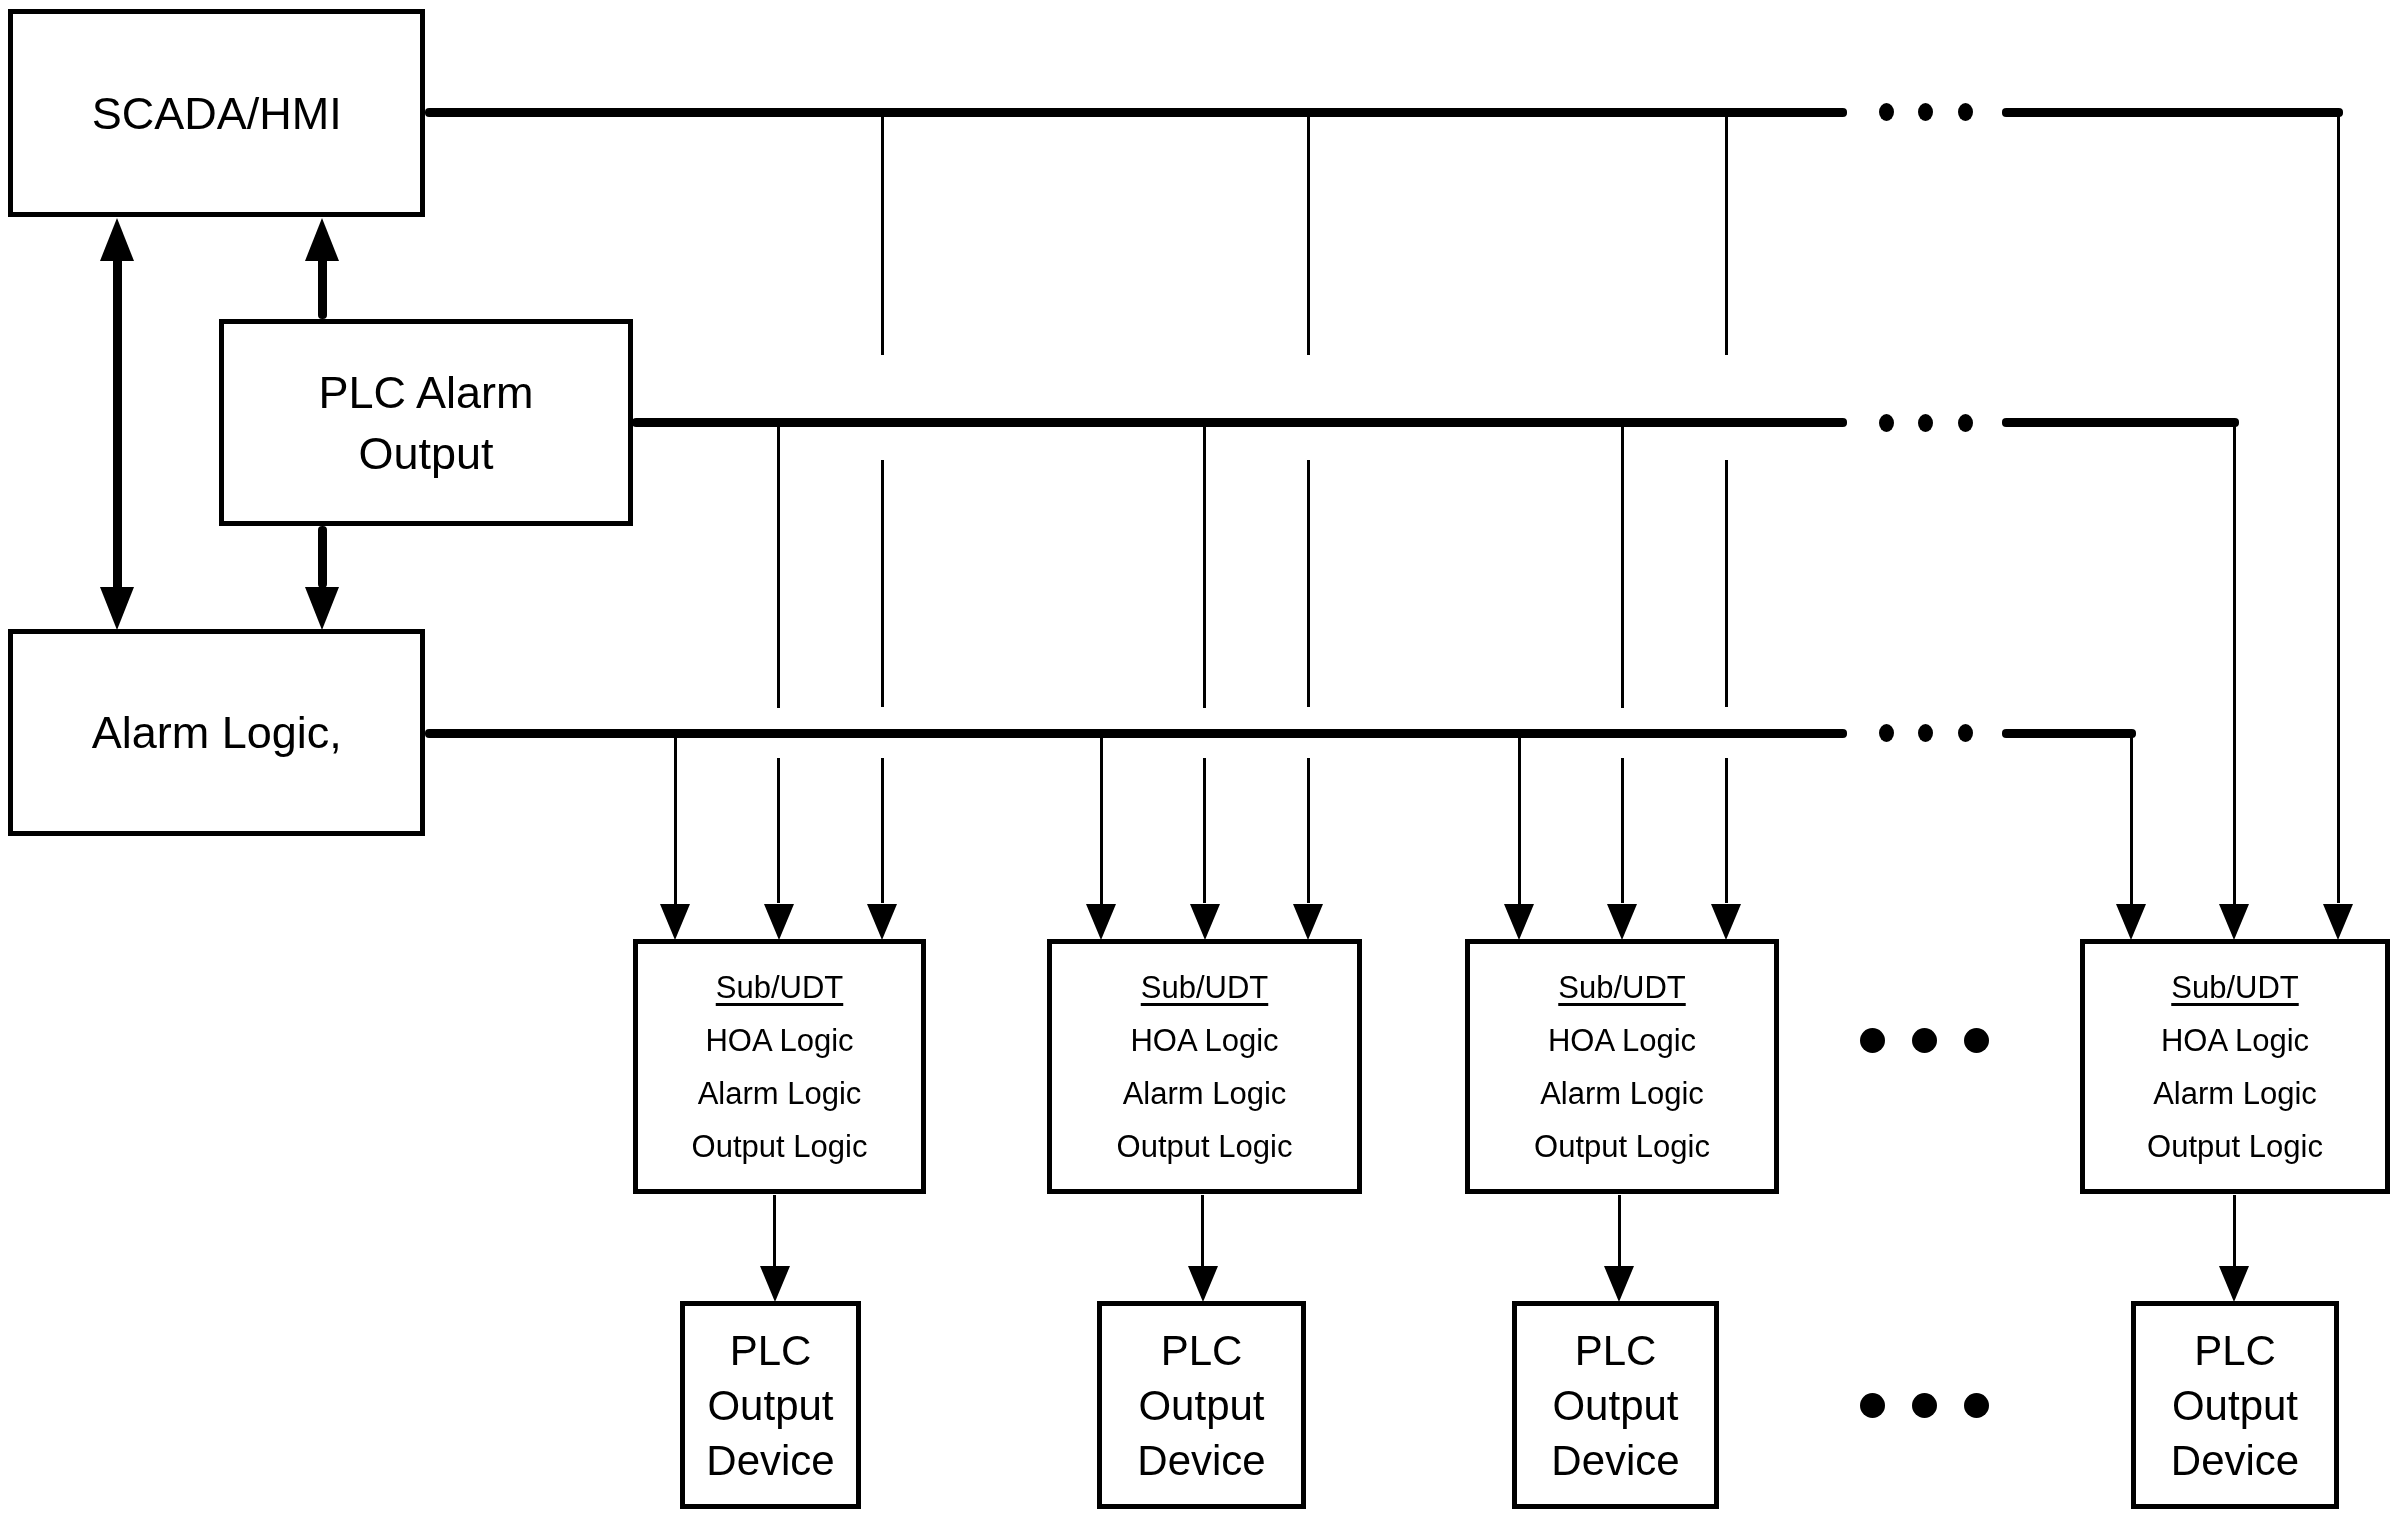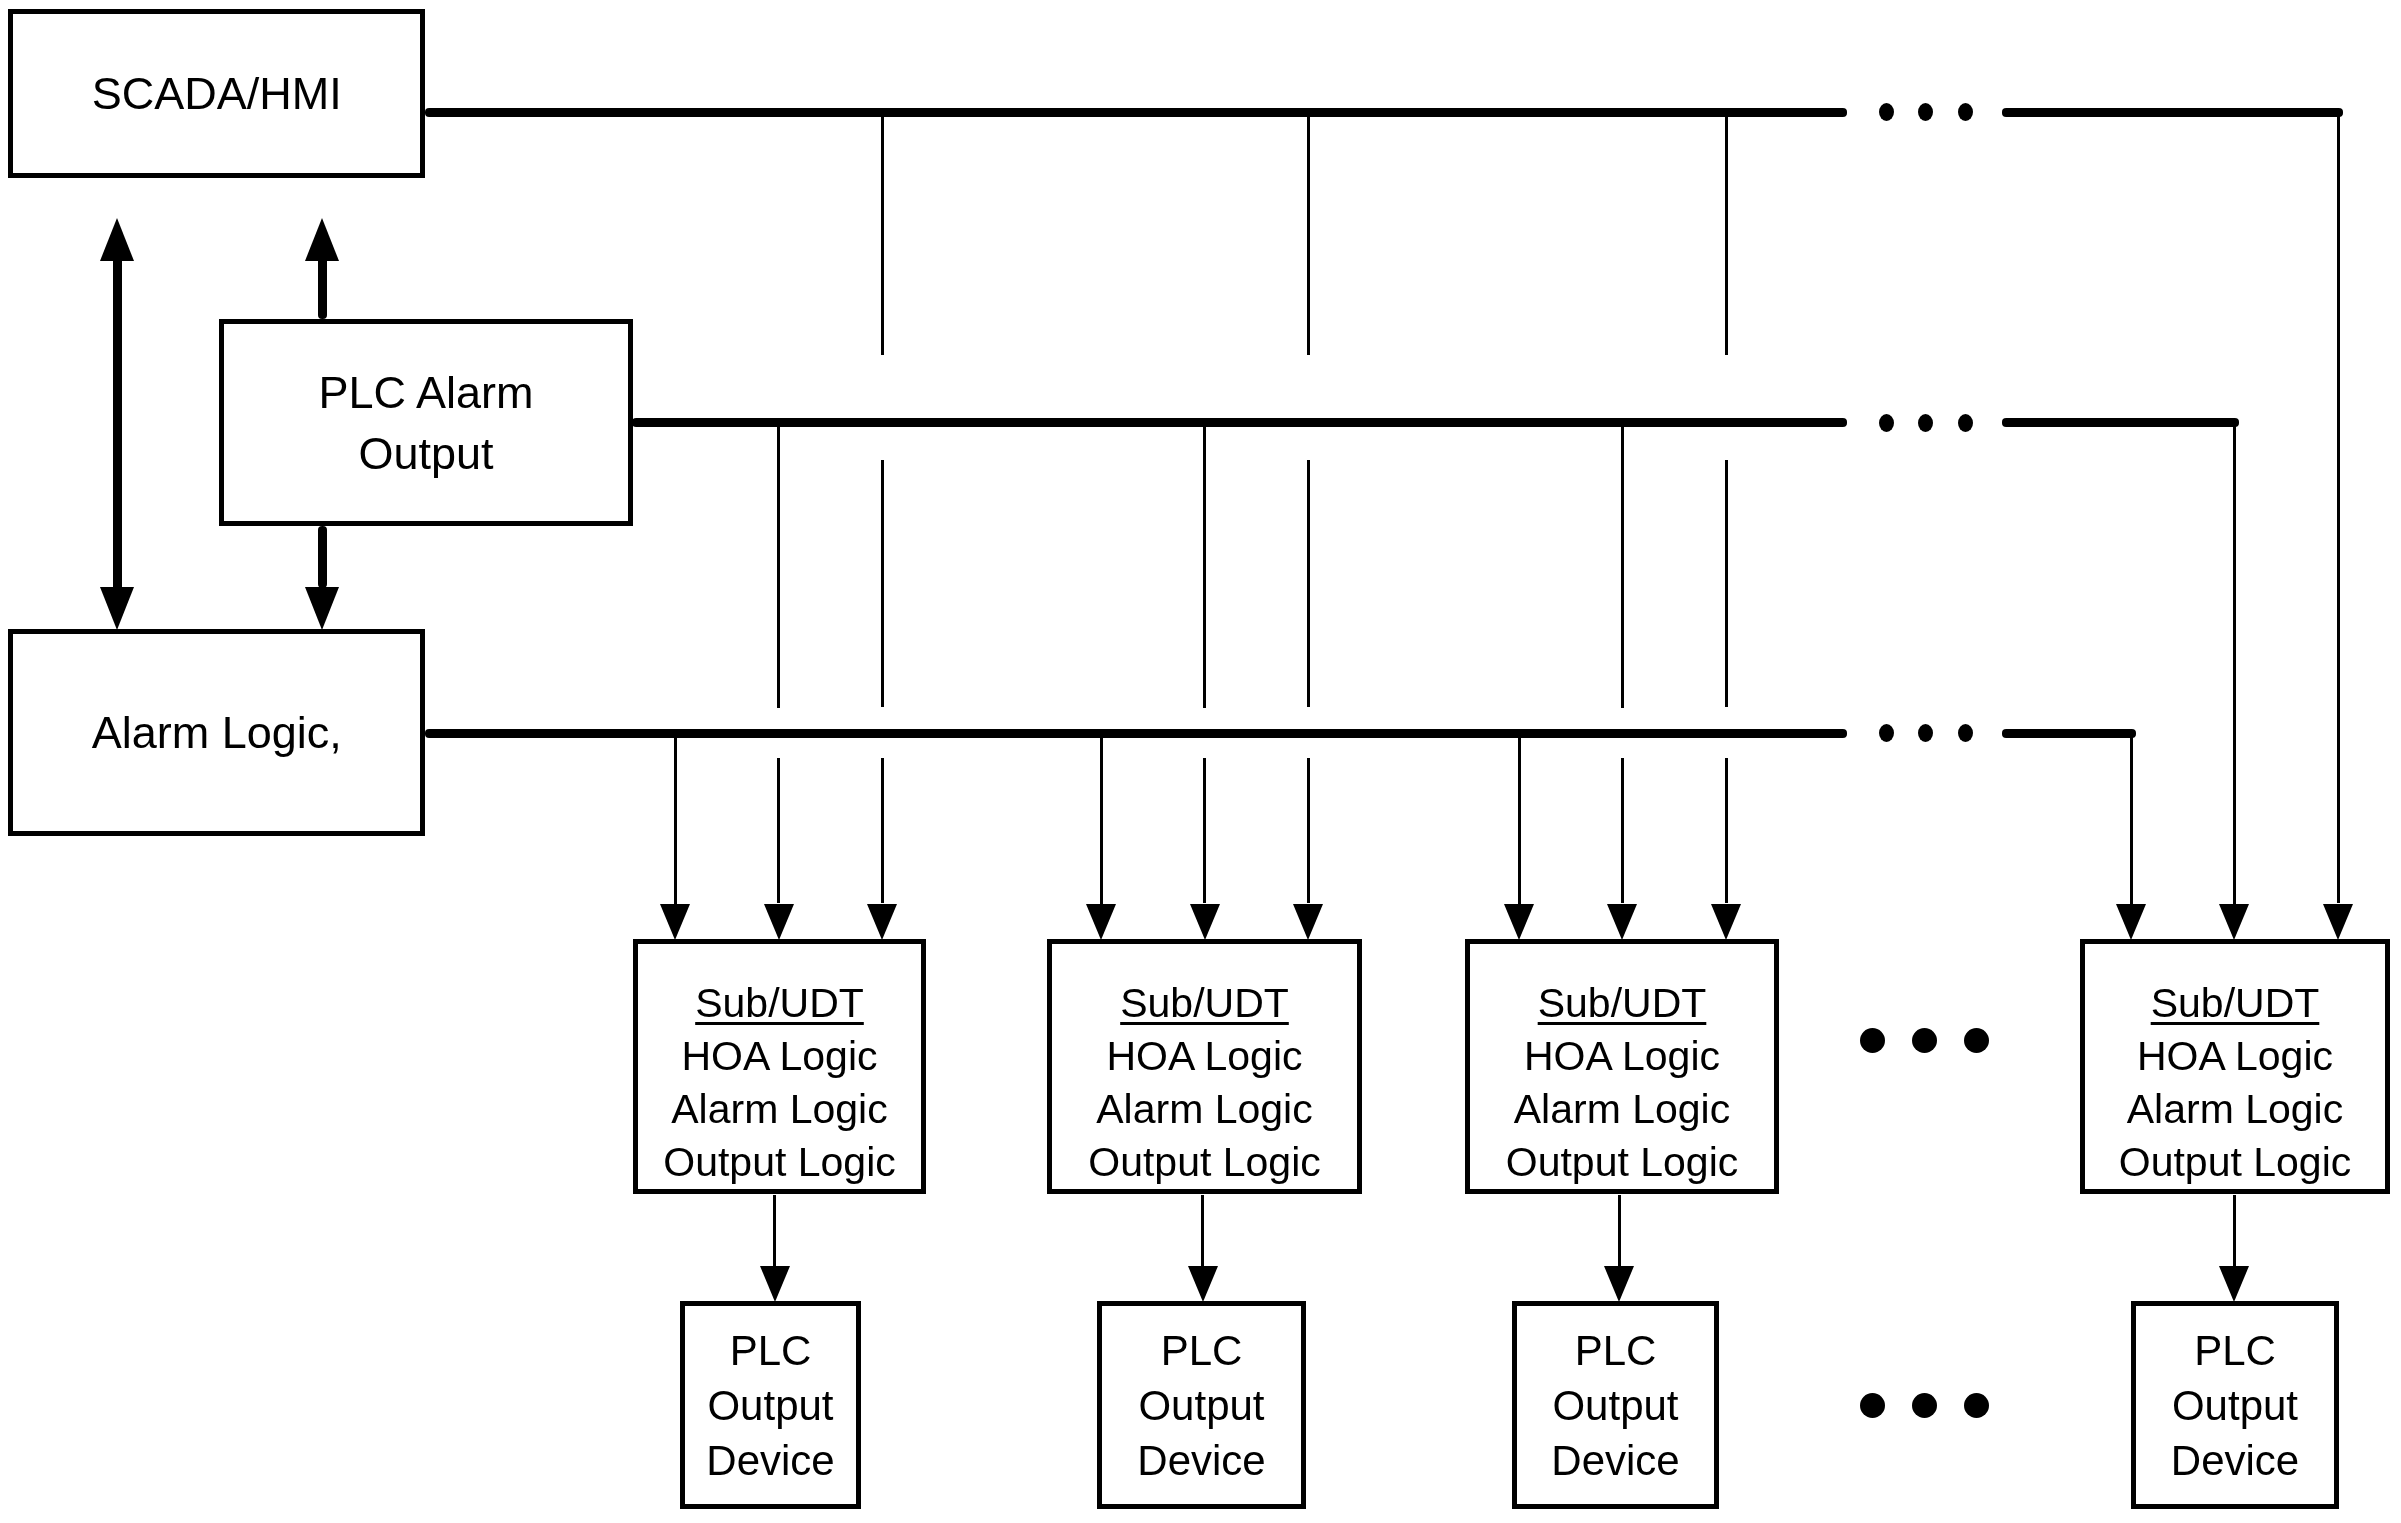--- a/index.html
+++ b/index.html
@@ -16,42 +16,42 @@
     border:5.5px solid #000;
     background:#fff;
     box-sizing:border-box;
     display:flex;
     flex-direction:column;
     align-items:center;
     justify-content:center;
     text-align:center;
   }
   .box.main{font-size:45px;line-height:61px;}
-  .box.sub{font-size:41px;line-height:53px;justify-content:flex-end;}
+  .box.sub{font-size:31px;line-height:53px;}
   .box.out{font-size:42px;line-height:55px;}
   .underline{
     text-decoration:underline;
     text-decoration-thickness:3.4px;
     text-underline-offset:4.8px;
   }
   .hline{position:absolute;height:9px;background:#000;border-radius:4.1px;}
   .vthick{position:absolute;width:9px;background:#000;border-radius:4.1px;}
   .vthin{position:absolute;width:2.8px;background:#000;}
   .busdot{position:absolute;width:15px;height:18px;border-radius:50%;background:#000;}
   .rowdot{position:absolute;width:25px;height:25px;border-radius:50%;background:#000;}
   .bh-up{position:absolute;width:0;height:0;border-left:17px solid transparent;border-right:17px solid transparent;border-bottom:43px solid #000;}
   .bh-down{position:absolute;width:0;height:0;border-left:17px solid transparent;border-right:17px solid transparent;border-top:43px solid #000;}
   .th-down{position:absolute;width:0;height:0;border-left:15px solid transparent;border-right:15px solid transparent;border-top:36px solid #000;}
 </style>
 </head>
 <body>
 
 <div id="stage">
 
-  <div class="box main" style="left:8.3px;top:9px;width:417px;height:169px;">
+  <div class="box main" style="left:8.3px;top:9px;width:417px;height:208px;">
     <div>SCADA/HMI</div>
   </div>
 
   <div class="box main" style="left:219px;top:319px;width:414px;height:207px;">
     <div>PLC Alarm</div>
     <div>Output</div>
   </div>
 
   <div class="box main" style="left:8.3px;top:629px;width:417px;height:207px;">
     <div>Alarm Logic,</div>

